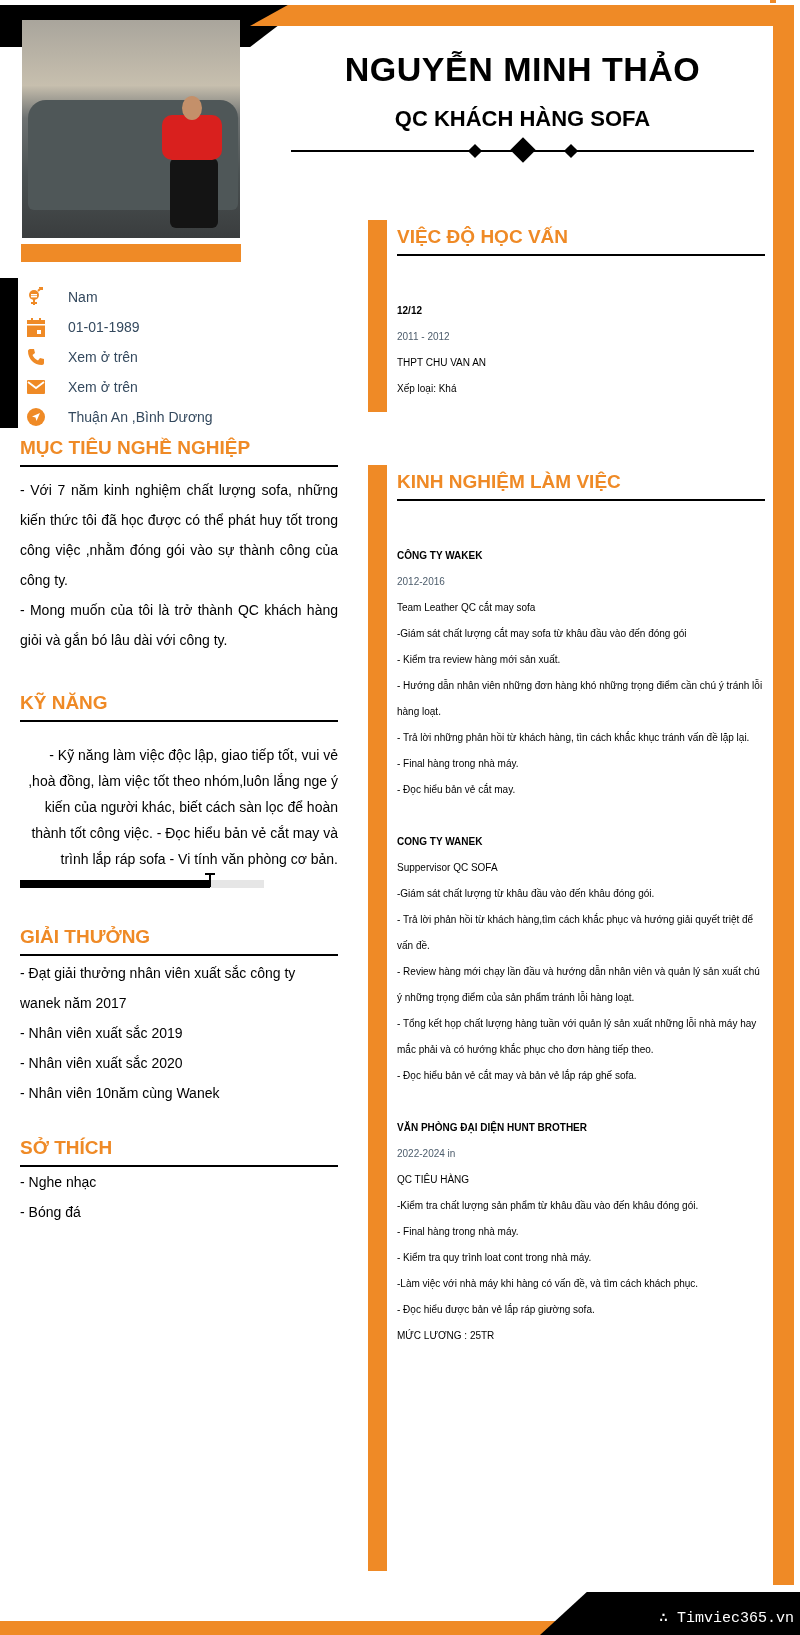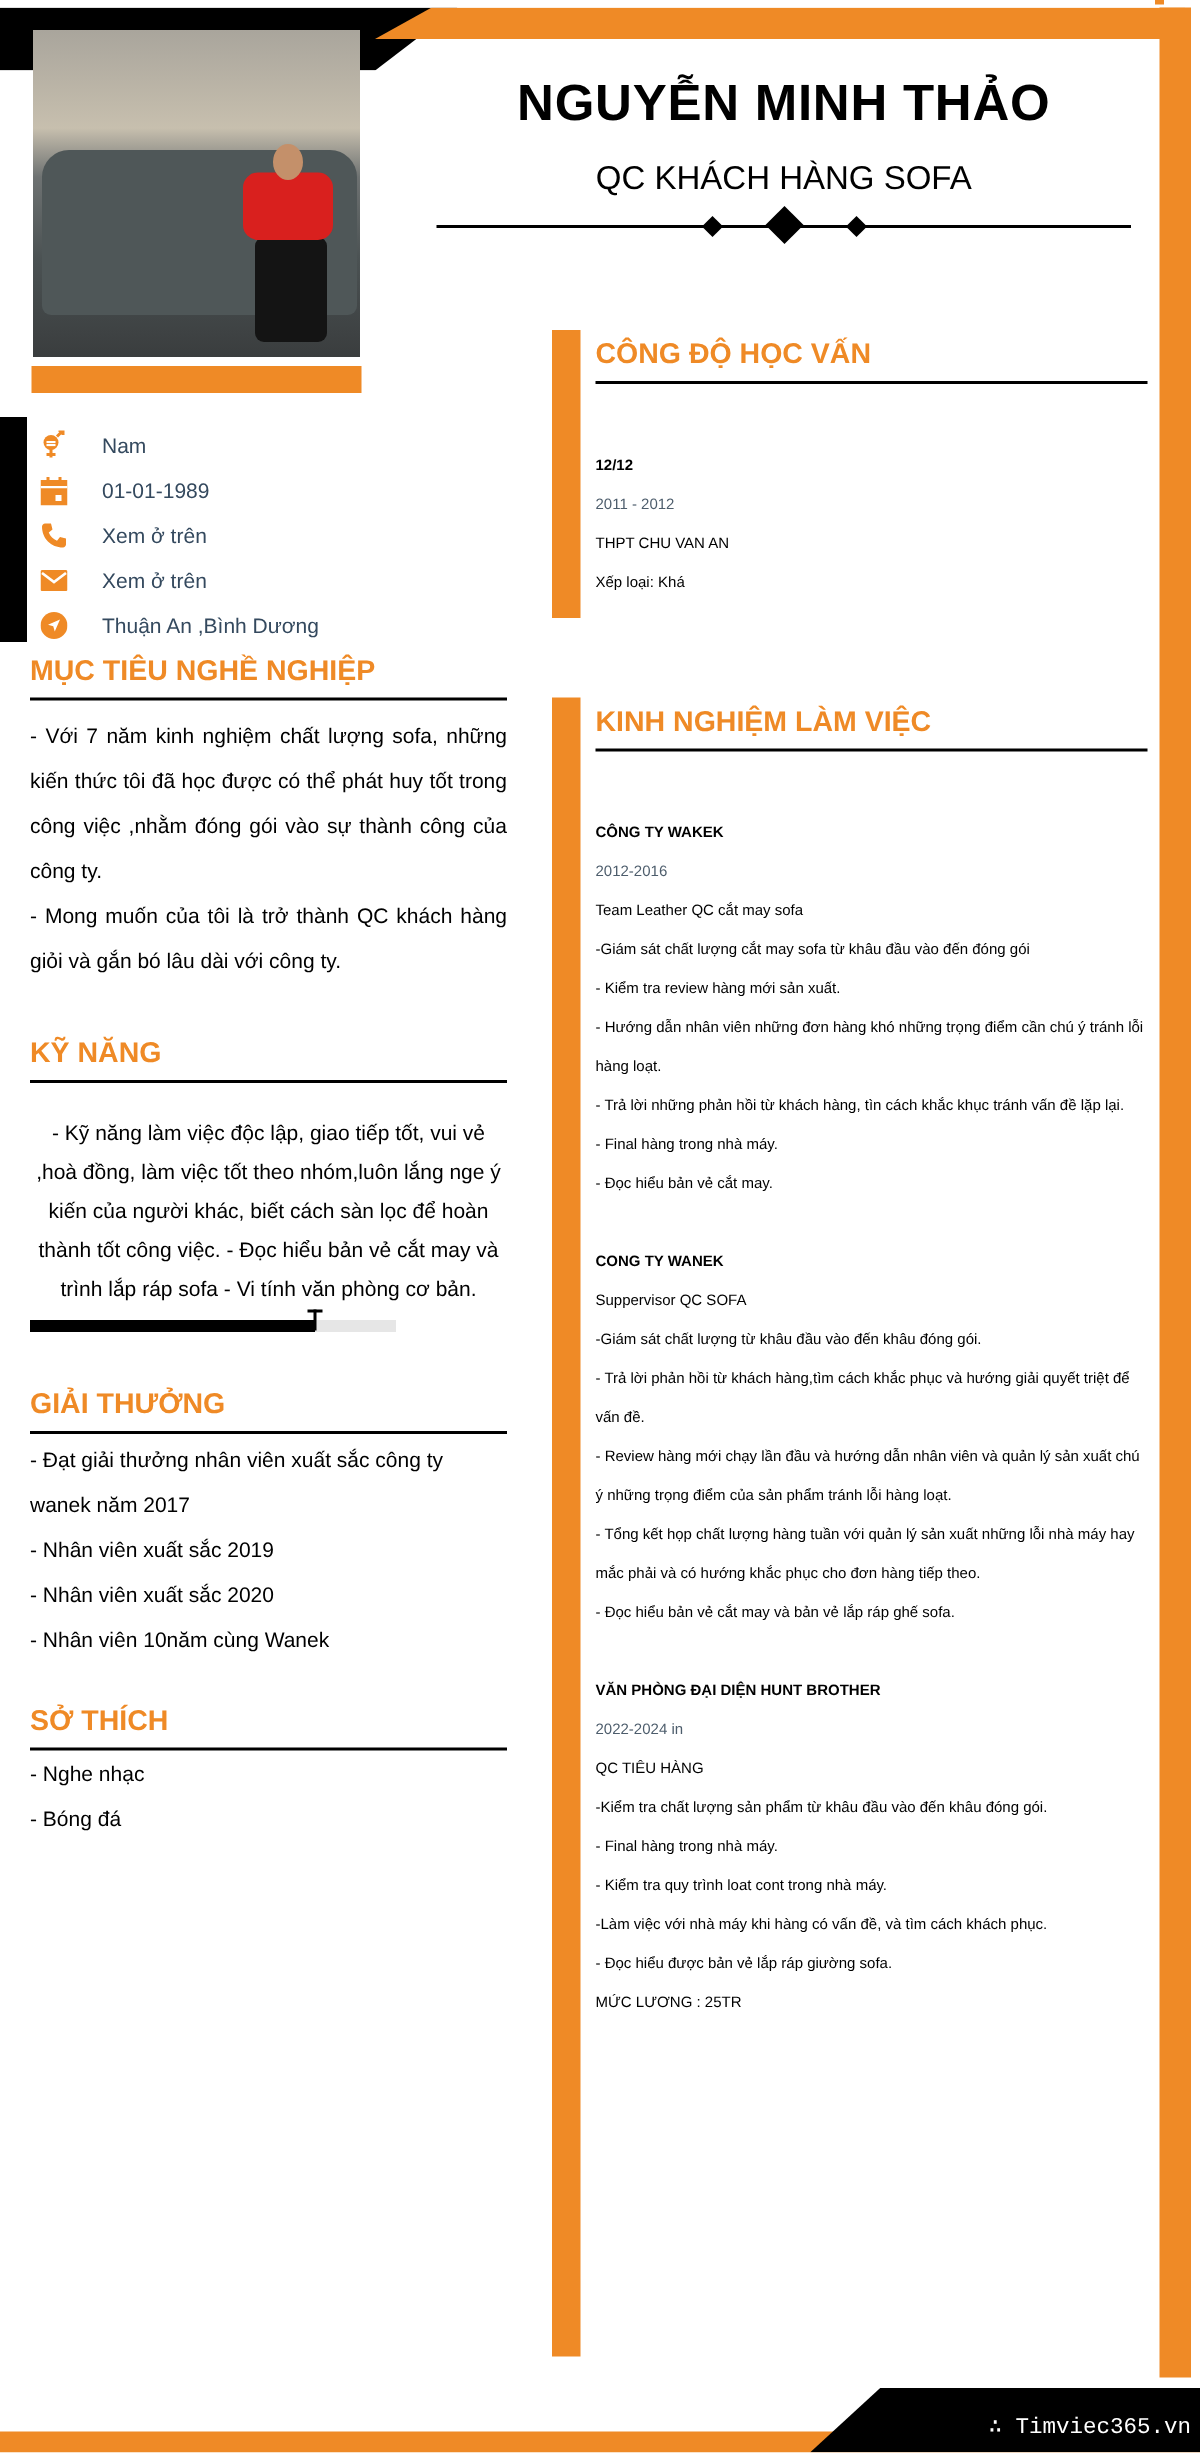--- a/index.html
+++ b/index.html
@@ -23,38 +23,38 @@
   .photo { position: absolute; left: 22px; top: 20px; width: 218px; height: 218px; overflow: hidden;
     background: linear-gradient(#a9a59c 0%, #c7bfae 30%, #6e7272 45%, #4b5253 70%, #3a3d3e 100%); }
   .photo .sofa { position: absolute; left: 6px; top: 80px; width: 210px; height: 110px; background: #4f5758; border-radius: 18px 18px 6px 6px; }
   .photo .person-shirt { position: absolute; left: 140px; top: 95px; width: 60px; height: 45px; background: #d9201e; border-radius: 10px; }
   .photo .person-head { position: absolute; left: 160px; top: 76px; width: 20px; height: 24px; background: #c4906a; border-radius: 50%; }
   .photo .person-legs { position: absolute; left: 148px; top: 138px; width: 48px; height: 70px; background: #141414; border-radius: 6px; }
   .photo-bar { position: absolute; left: 21px; top: 244px; width: 220px; height: 18px; background: #ef8a26; }
 
   
   .name { position: absolute; left: 290px; top: 50px; width: 465px; text-align: center; font-size: 34px; font-weight: bold; letter-spacing: 0.5px; }
-  .job-title { position: absolute; left: 290px; top: 106px; width: 465px; text-align: center; font-size: 22px; }
+  .job-title { position: absolute; left: 290px; top: 106px; width: 465px; text-align: center; font-size: 22px; font-weight: bold; }
   .header-rule { position: absolute; left: 291px; top: 150px; width: 463px; height: 2px; background: #000; }
   .diamond { position: absolute; background: #000; transform: rotate(45deg); }
   .d1 { left: 470px; top: 146px; width: 10px; height: 10px; }
   .d2 { left: 514px; top: 141px; width: 18px; height: 18px; }
   .d3 { left: 566px; top: 146px; width: 10px; height: 10px; }
 
   
   .contacts { position: absolute; left: 26px; top: 282px; }
   .contact { display: flex; align-items: center; height: 30px; }
   .contact .ic { width: 20px; height: 20px; display: flex; align-items: center; justify-content: center; margin-right: 22px; color: #ef8a26; }
   .contact .txt { font-size: 14px; color: #34495e; }
 
   
   .lsec { position: absolute; left: 20px; width: 318px; }
   .sec-title { color: #ef8a26; font-size: 19px; font-weight: bold; padding-bottom: 6px; border-bottom: 2px solid #000; }
   .ltext { font-size: 14px; line-height: 30px; text-align: justify; }
-  .ltext.skill { line-height: 26px; text-align: center; }
+  .ltext.skill { line-height: 26px; text-align: right; }
   .skill-bar { position: relative; margin-top: 8px; width: 244px; height: 8px; background: #e6e6e6; }
   .skill-bar .fill { position: absolute; left: 0; top: 0; height: 8px; background: #000; }
   .skill-bar .cursor { position: absolute; top: -7px; width: 2px; height: 14px; background: #000; }
   .skill-bar .cursor::before { content: ""; position: absolute; left: -4px; top: 0; width: 10px; height: 2px; background: #000; }
 
   
   .rsec-bar { position: absolute; left: 368px; width: 19px; background: #ef8a26; }
   .rsec { position: absolute; left: 397px; width: 368px; }
   .rtext { font-size: 10px; line-height: 26px; }
   .rtext.bold { font-weight: bold; }
@@ -170,21 +170,21 @@
 
 <div class="lsec" style="top:1137px;">
   <div class="sec-title">SỞ THÍCH</div>
   <div style="height:0px"></div>
   <p class="ltext">- Nghe nhạc</p>
   <p class="ltext">- Bóng đá</p>
 </div>
 
 <div class="rsec-bar" style="top:220px; height:192px;"></div>
 <div class="rsec" style="top:226px;">
-  <div class="sec-title">CÔNG ĐỘ HỌC VẤN</div>
+  <div class="sec-title">VIỆC ĐỘ HỌC VẤN</div>
   <div style="height:42px"></div>
   <p class="rtext bold">12/12</p>
   <p class="rtext date">2011 - 2012</p>
   <p class="rtext">THPT CHU VAN AN</p>
   <p class="rtext">Xếp loại: Khá</p>
 </div>
 
 <div class="rsec-bar" style="top:465px; height:1106px;"></div>
 <div class="rsec" style="top:471px;">
   <div class="sec-title">KINH NGHIỆM LÀM VIỆC</div>

